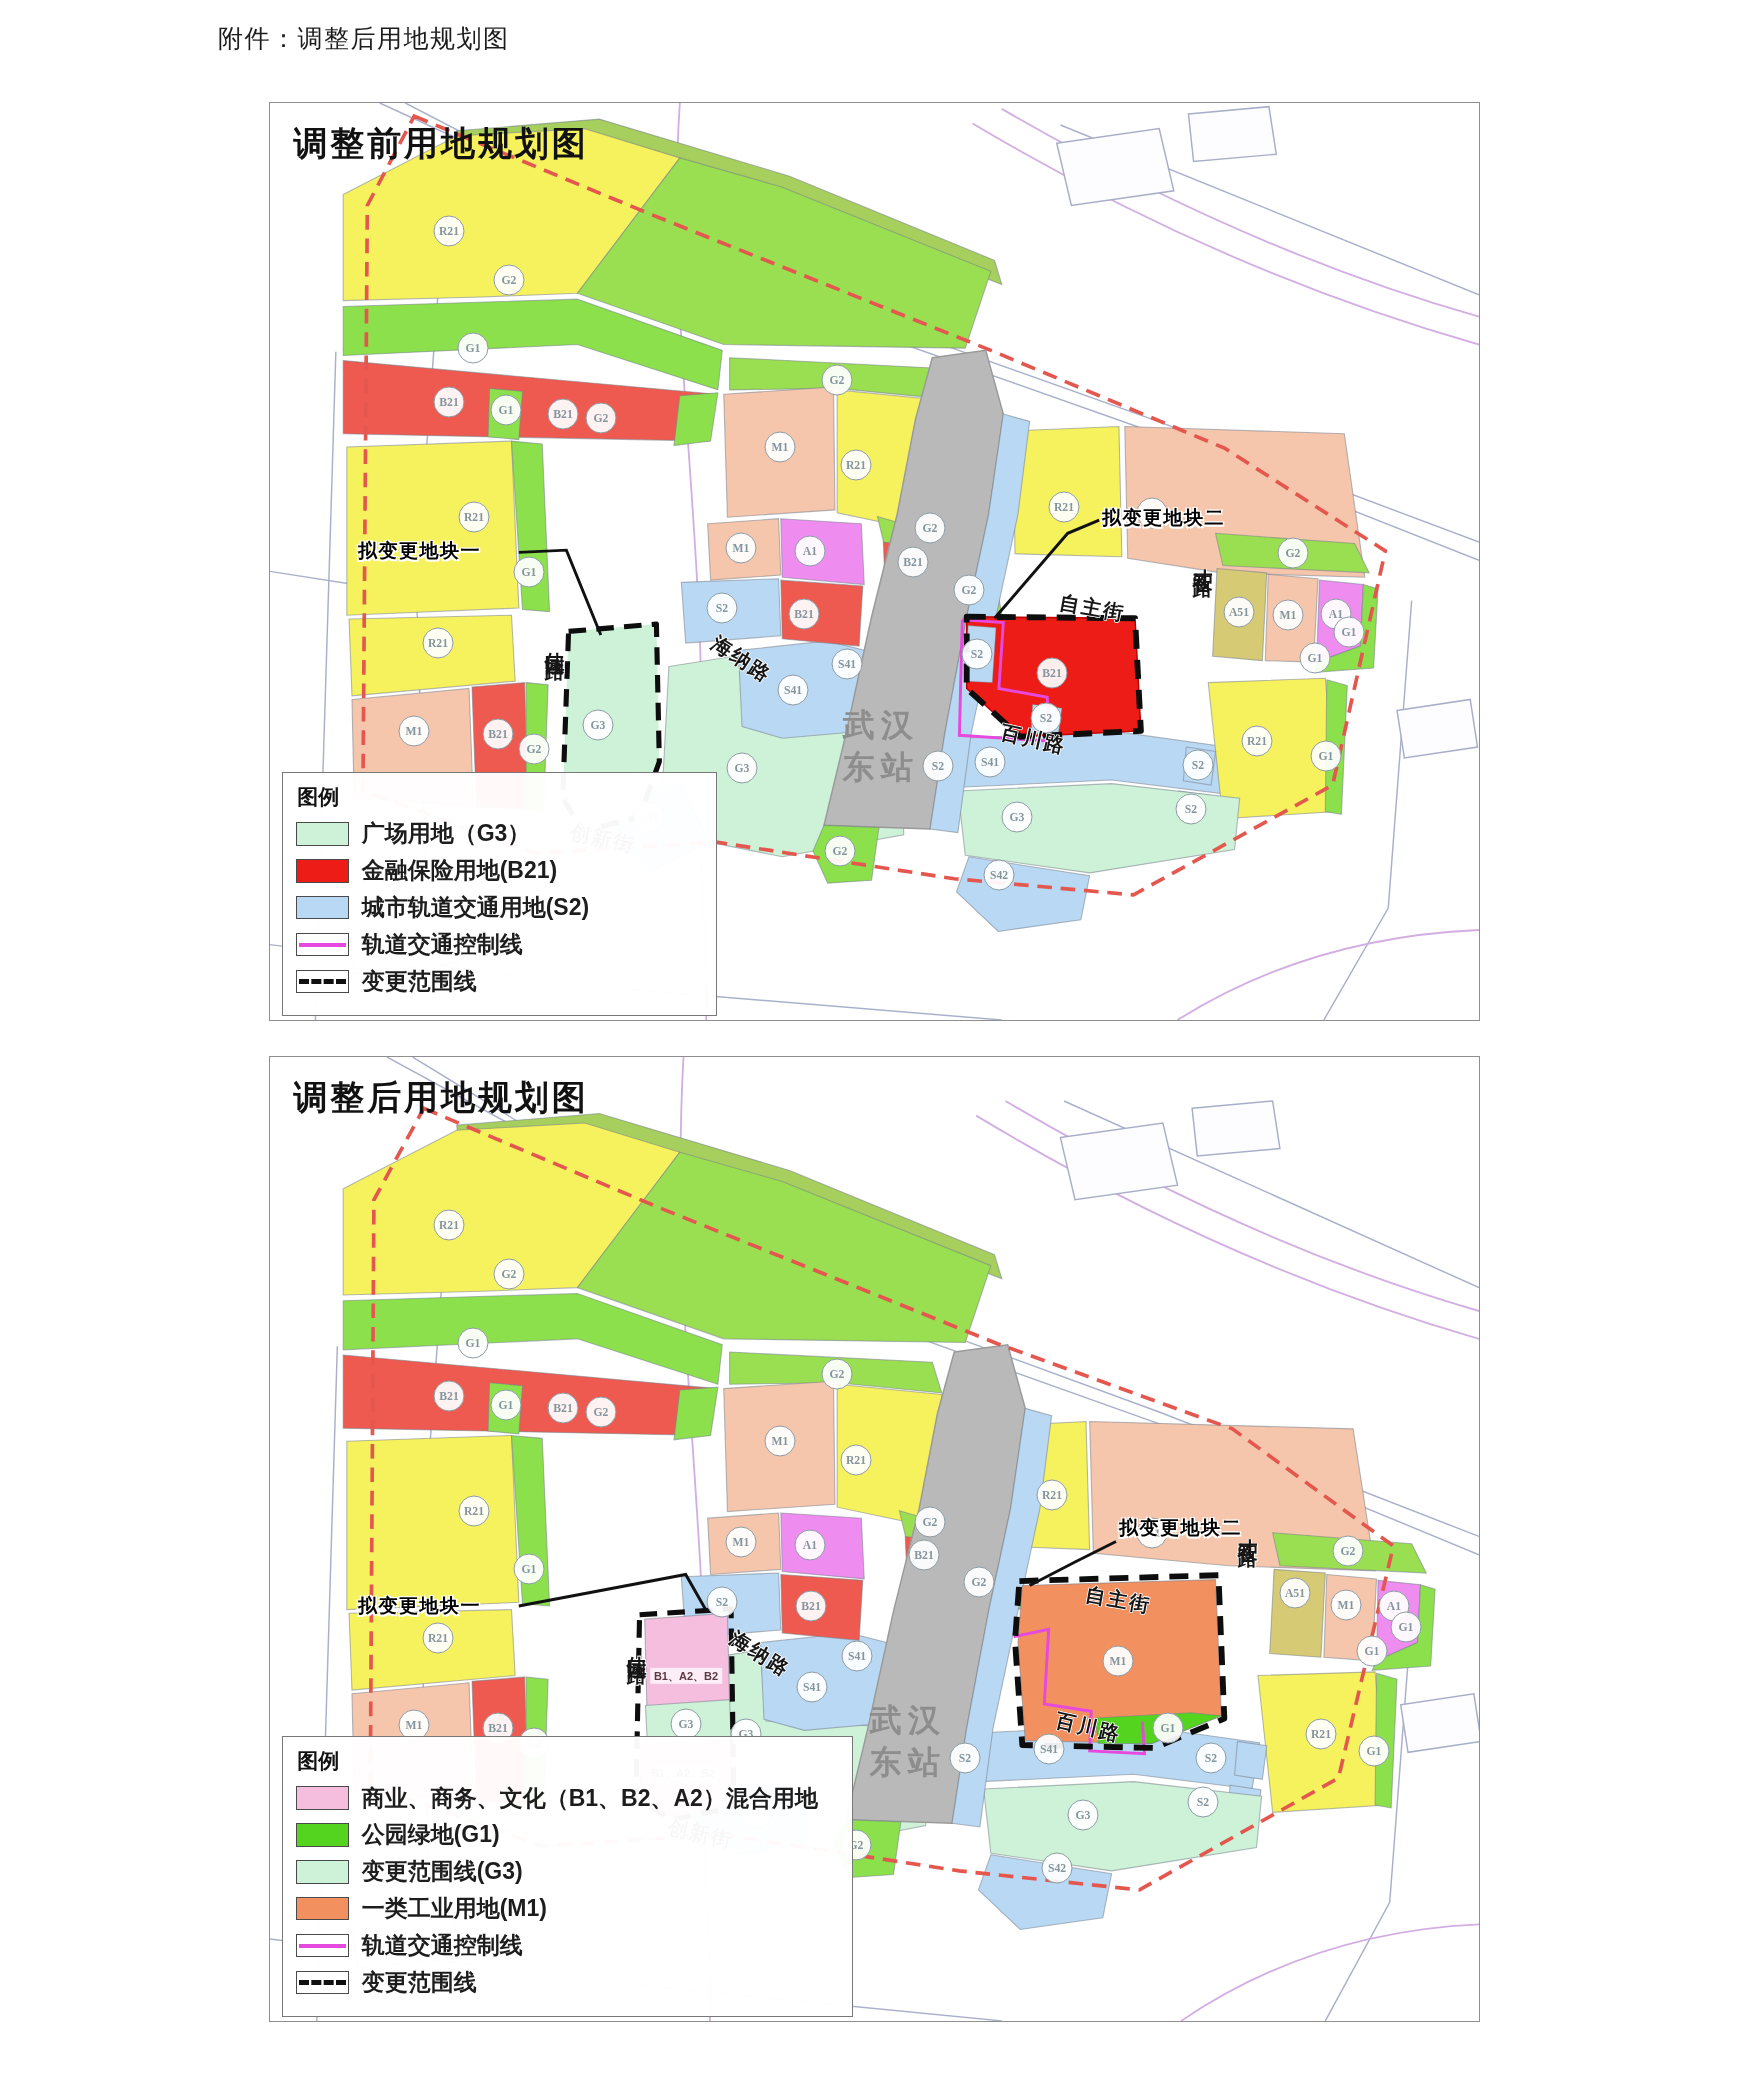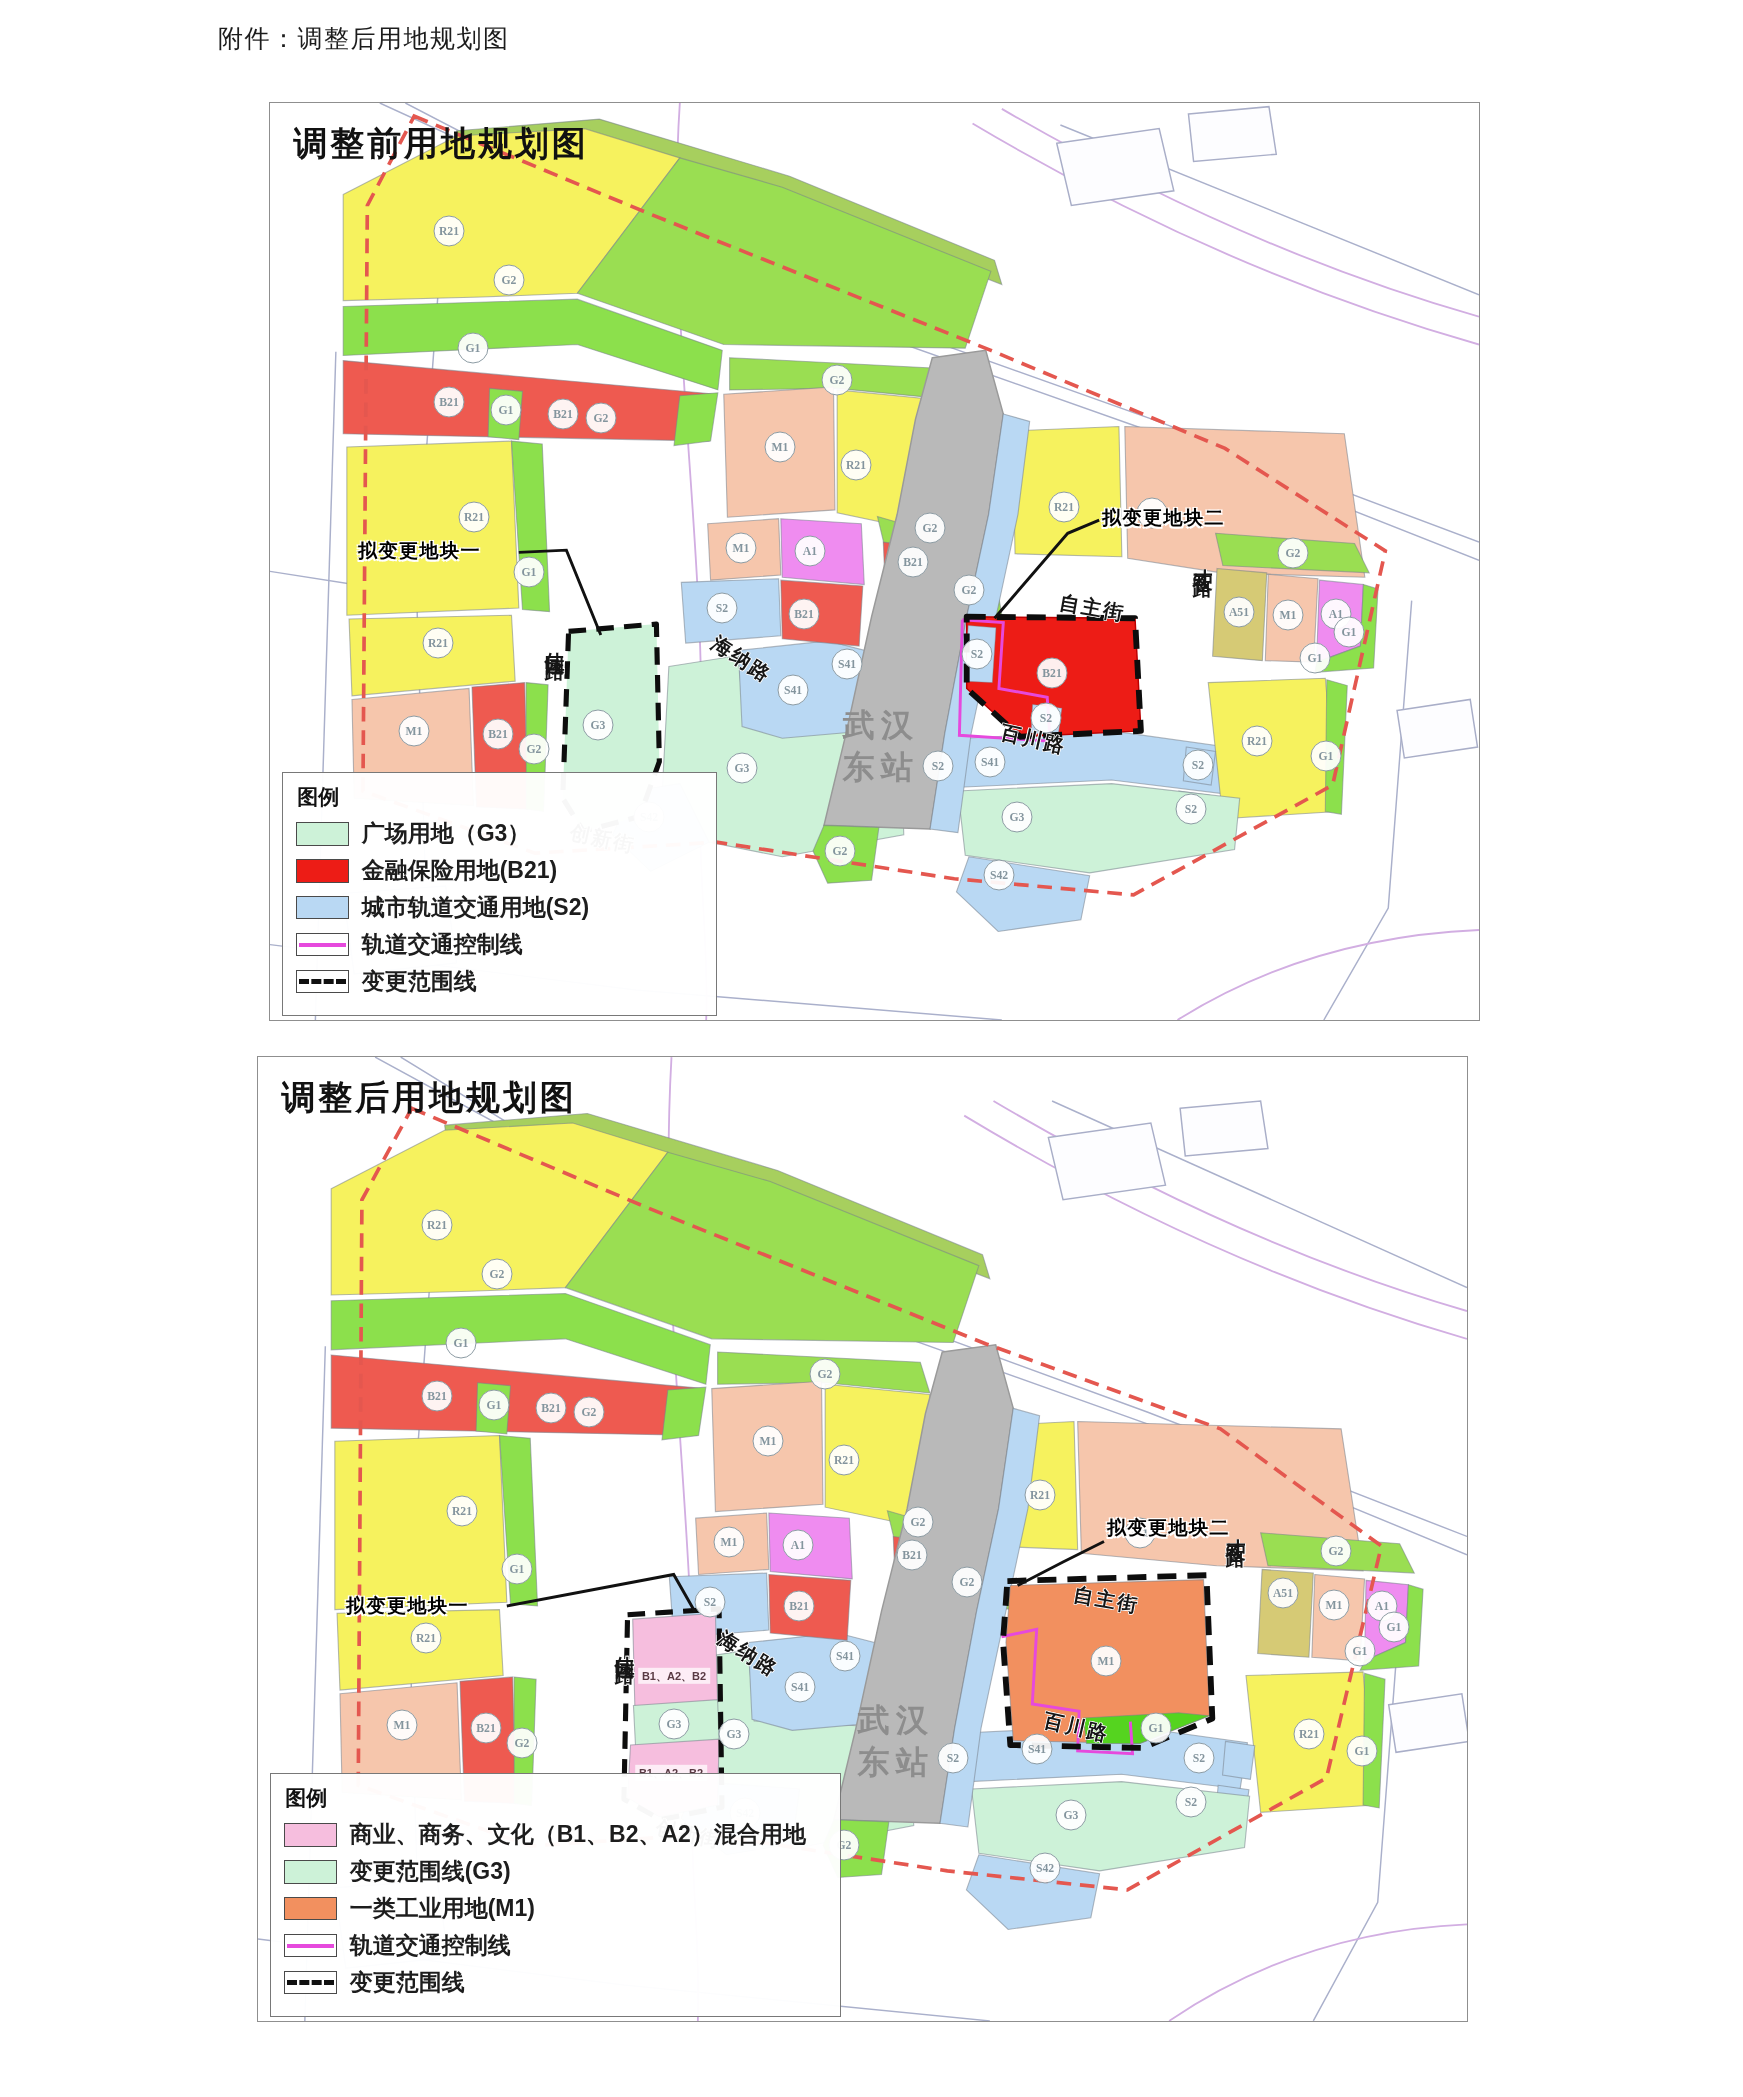--- a/index.html
+++ b/index.html
@@ -2,21 +2,21 @@
 <html style="font-size:11.7px"><head>
 <meta charset="utf-8">
 <style>
   html,body{margin:0;padding:0;background:#fff;}
   #page{position:relative;width:1743px;height:2097px;background:#ffffff;overflow:hidden;
         font-family:"Liberation Sans",sans-serif;}
   .doc-heading{position:absolute;left:218px;top:22px;font-family:"Liberation Serif",serif;
         font-size:25px;color:#1c1c1c;letter-spacing:1.5px;white-space:nowrap;}
   .map{position:absolute;background:#fff;border:1.5px solid #8f8f8f;overflow:hidden;}
   #map1{left:269px;top:102px;width:1209px;height:917px;}
-  #map2{left:257px;top:1056px;width:1209px;height:964px;}
+  #map2{left:269px;top:1056px;width:1209px;height:964px;}
   .map svg{position:absolute;left:0;top:0;}
   .map-title{position:absolute;left:23.4px;top:17.6px;font-size:34px;font-weight:800;color:#111;
         letter-spacing:2.9px;white-space:nowrap;}
   .zone{position:absolute;width:31px;height:31px;border-radius:50%;box-sizing:border-box;
         background:rgba(255,255,255,.93);border:1.8px solid #8d9ca4;color:#84959e;
         font-family:"Liberation Serif",serif;font-weight:bold;font-size:11.7px;
         display:flex;align-items:center;justify-content:center;
         transform:translate(-50%,-50%);letter-spacing:0;}
   .tag{position:absolute;transform:translate(-50%,-50%);background:rgba(255,255,255,.72);
         color:#5a3a44;font-size:11px;font-weight:bold;padding:0.7px 3.7px;white-space:nowrap;}
@@ -380,20 +380,24 @@
         <div class="callout" style="left: 849px; top: 458px;">拟变更地块二</div>
       </div>
     <div class="legend">
       <div class="legend-title">图例</div>
       <div>
           <div class="legend-row">
             <span class="swatch" style="background: rgb(246, 190, 222);"></span>
             <span class="legend-label">商业、商务、文化（B1、B2、A2）混合用地</span>
           </div>
           <div class="legend-row">
+            <span class="swatch" style="background: rgb(85, 212, 31);"></span>
+            <span class="legend-label">公园绿地(G1)</span>
+          </div>
+          <div class="legend-row">
             <span class="swatch" style="background: rgb(205, 242, 216);"></span>
             <span class="legend-label">变更范围线(G3)</span>
           </div>
           <div class="legend-row">
             <span class="swatch" style="background: rgb(242, 144, 95);"></span>
             <span class="legend-label">一类工业用地(M1)</span>
           </div>
           <div class="legend-row">
             <span class="swatch">
               <span class="inner-line" style="background: rgb(230, 73, 221);"></span>

